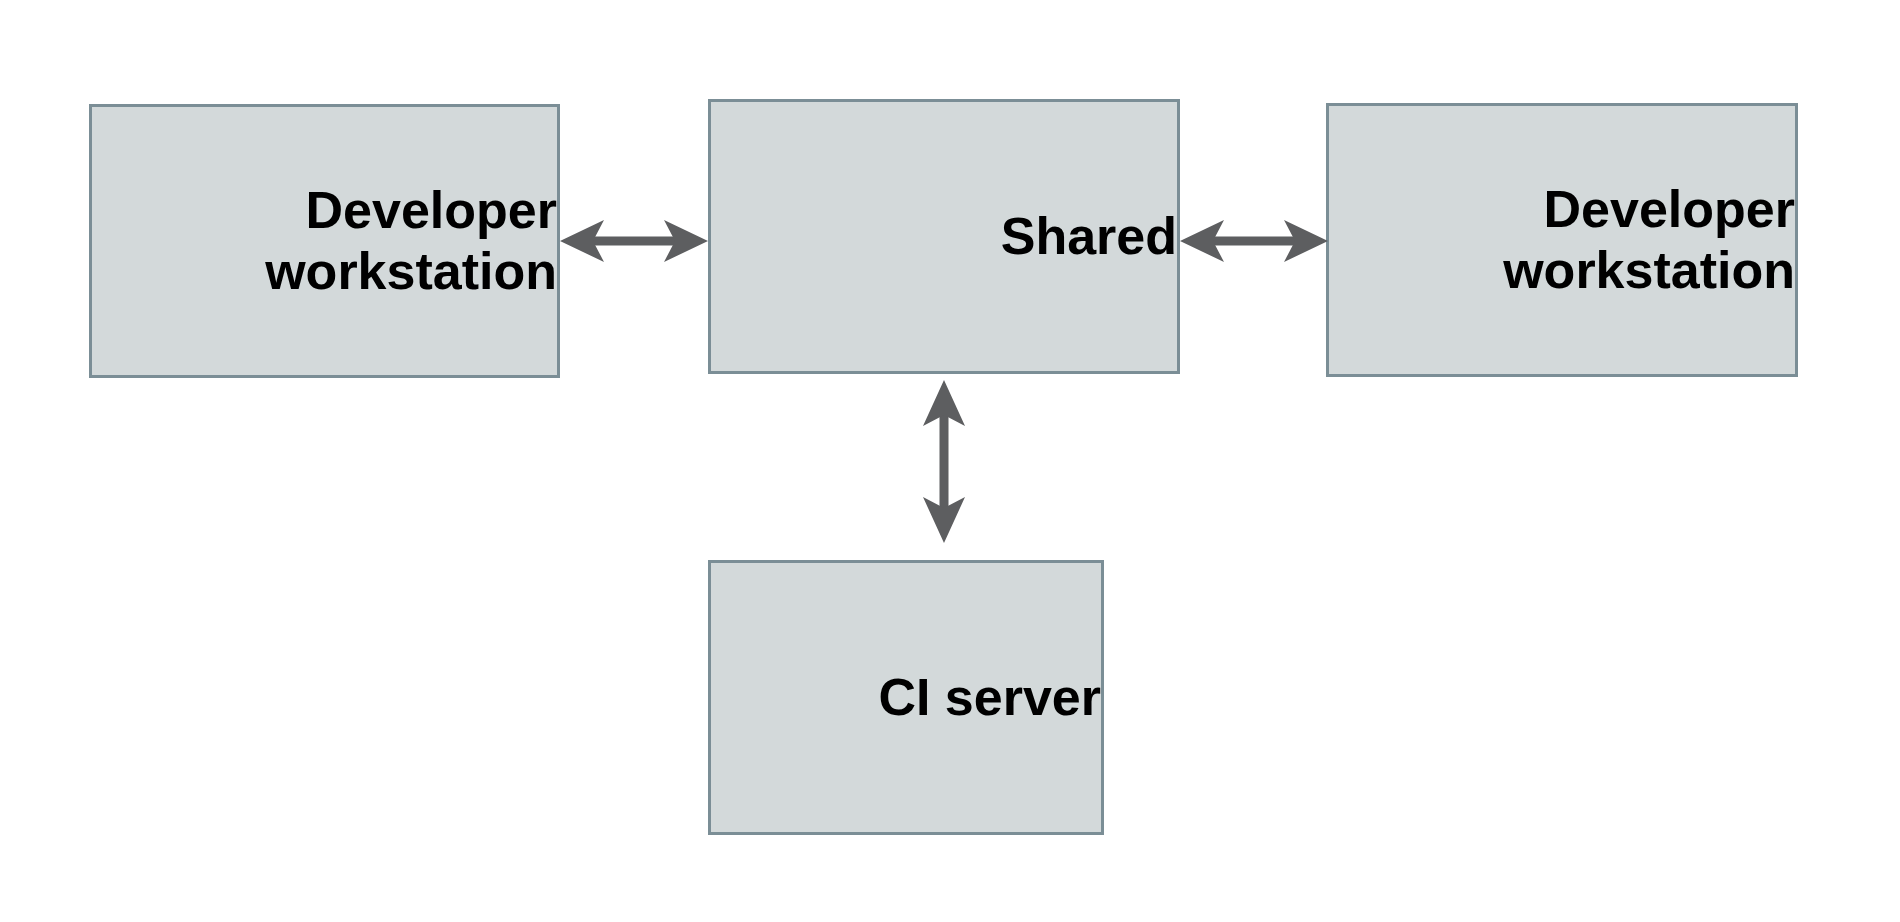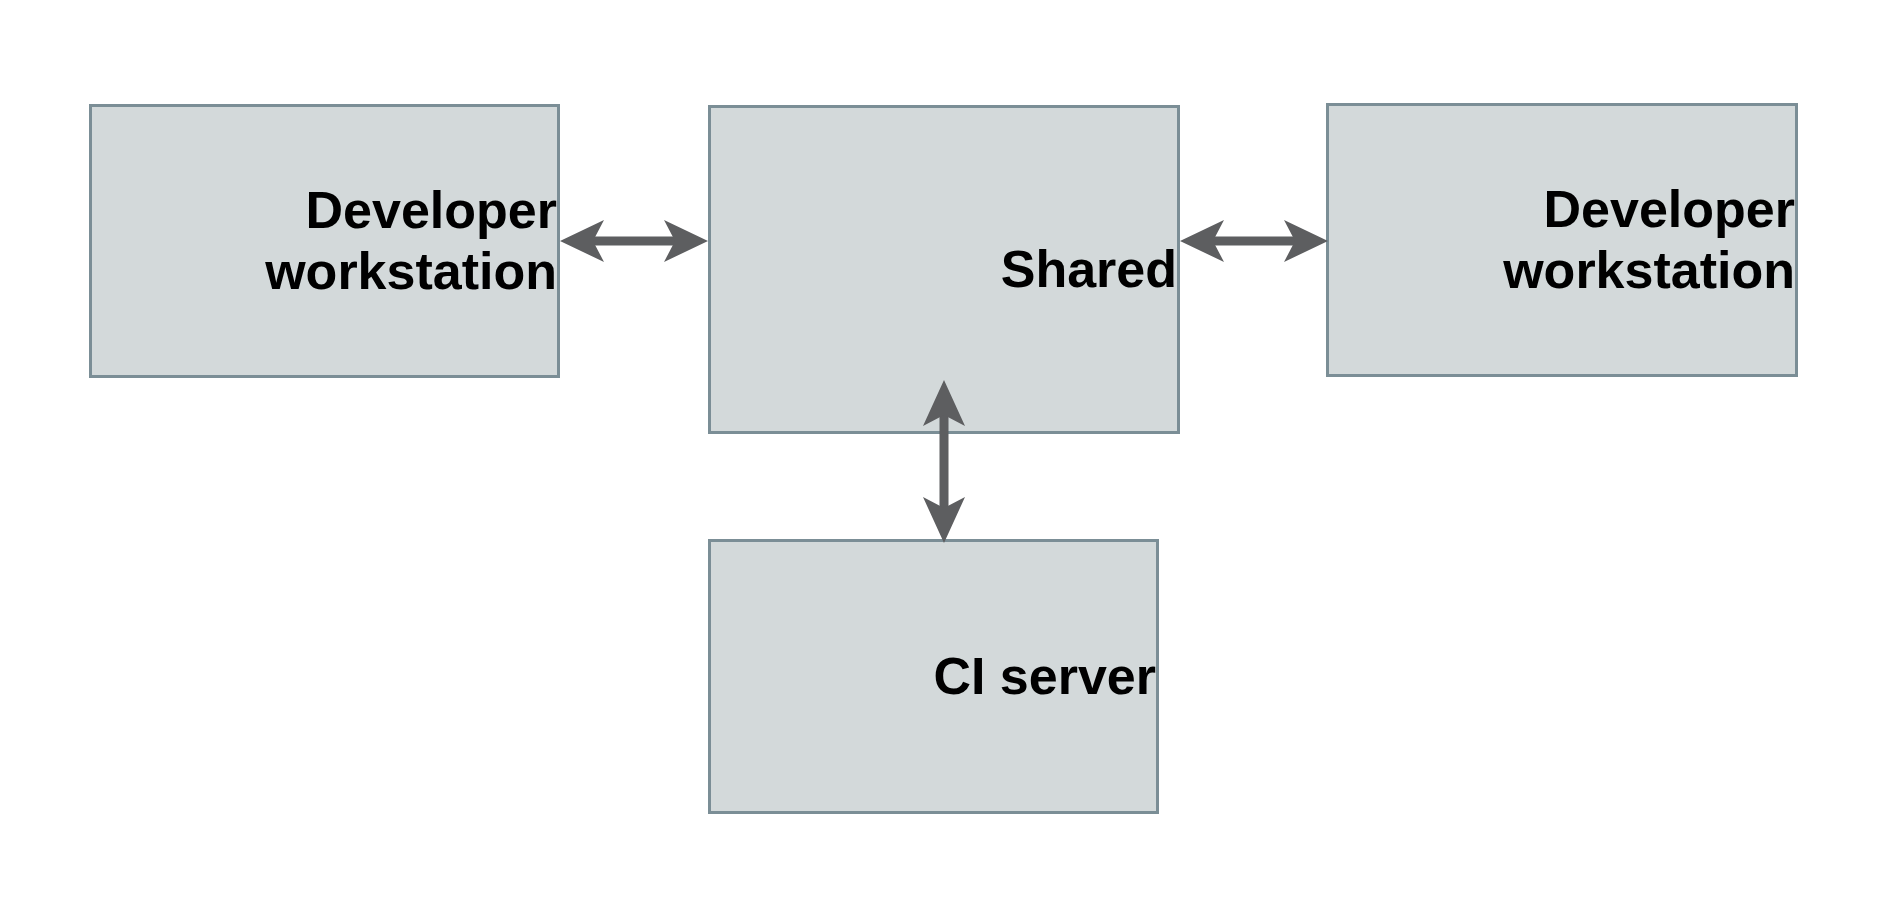--- a/index.html
+++ b/index.html
@@ -29,23 +29,23 @@
     font-size: 52px;
     line-height: 1.18;
     letter-spacing: 0px;
     font-weight: bold;
   }
   .node span {
     display: block;
     white-space: nowrap;
   }
   #node-dev-left   { left: 89px;   top: 104px; width: 471px; height: 274px; }
-  #node-cache      { left: 708px;  top: 105px; width: 472px; height: 329px; }
+  #node-cache      { left: 708px;  top: 99px; width: 472px; height: 275px; }
   #node-dev-right  { left: 1326px; top: 103px; width: 472px; height: 274px; }
-  #node-ci         { left: 708px;  top: 539px; width: 451px; height: 275px; }
+  #node-ci         { left: 708px;  top: 560px; width: 396px; height: 275px; }
   .edge {
     position: absolute;
   }
   #edge-left   { left: 558px;  top: 213px; }
   #edge-right  { left: 1178px; top: 213px; }
   #edge-bottom { left: 916px;  top: 378px; }
   .edge line    { stroke: #5d5e60; stroke-width: 9; }
   .edge polygon { fill: #5d5e60; }
 </style>
 </head>

